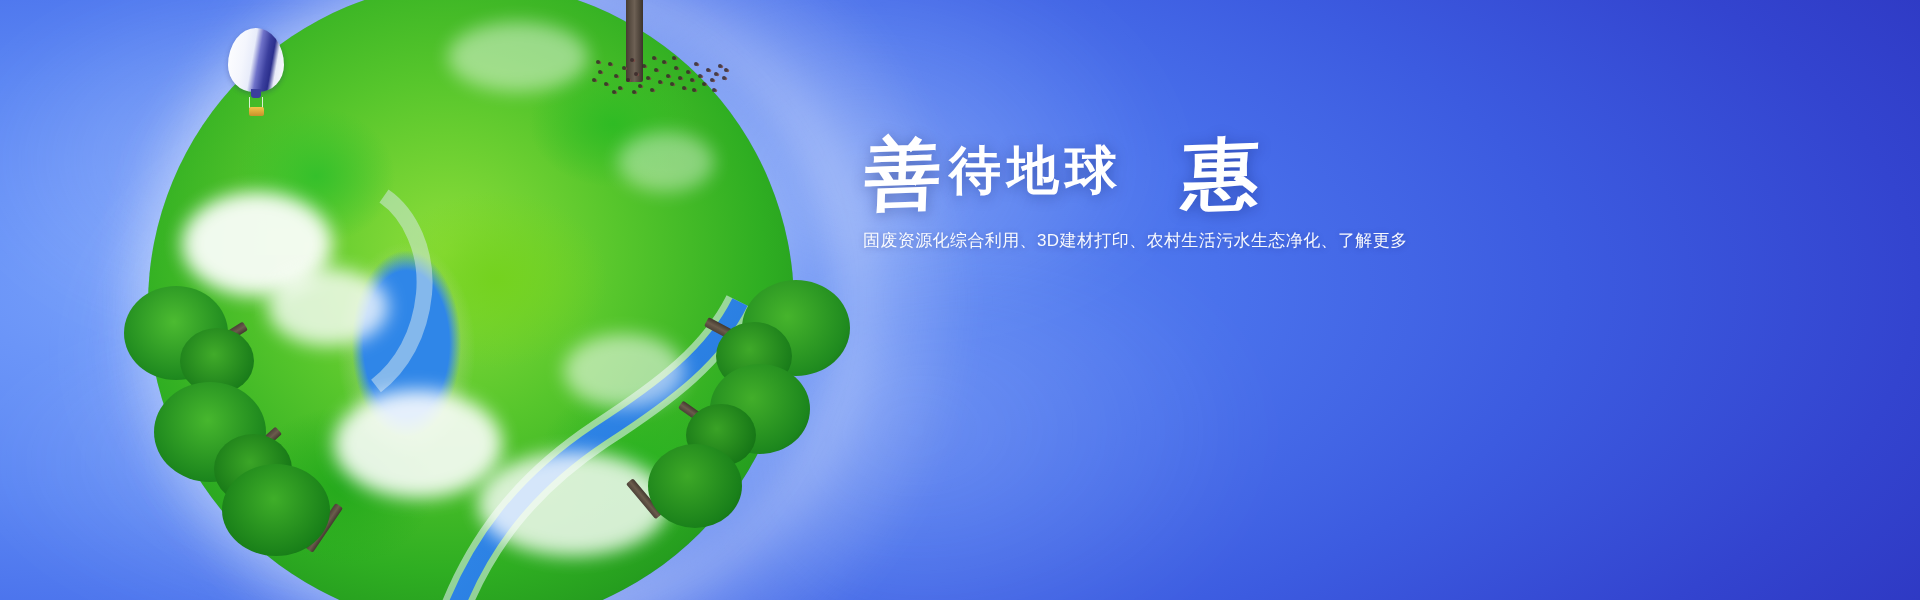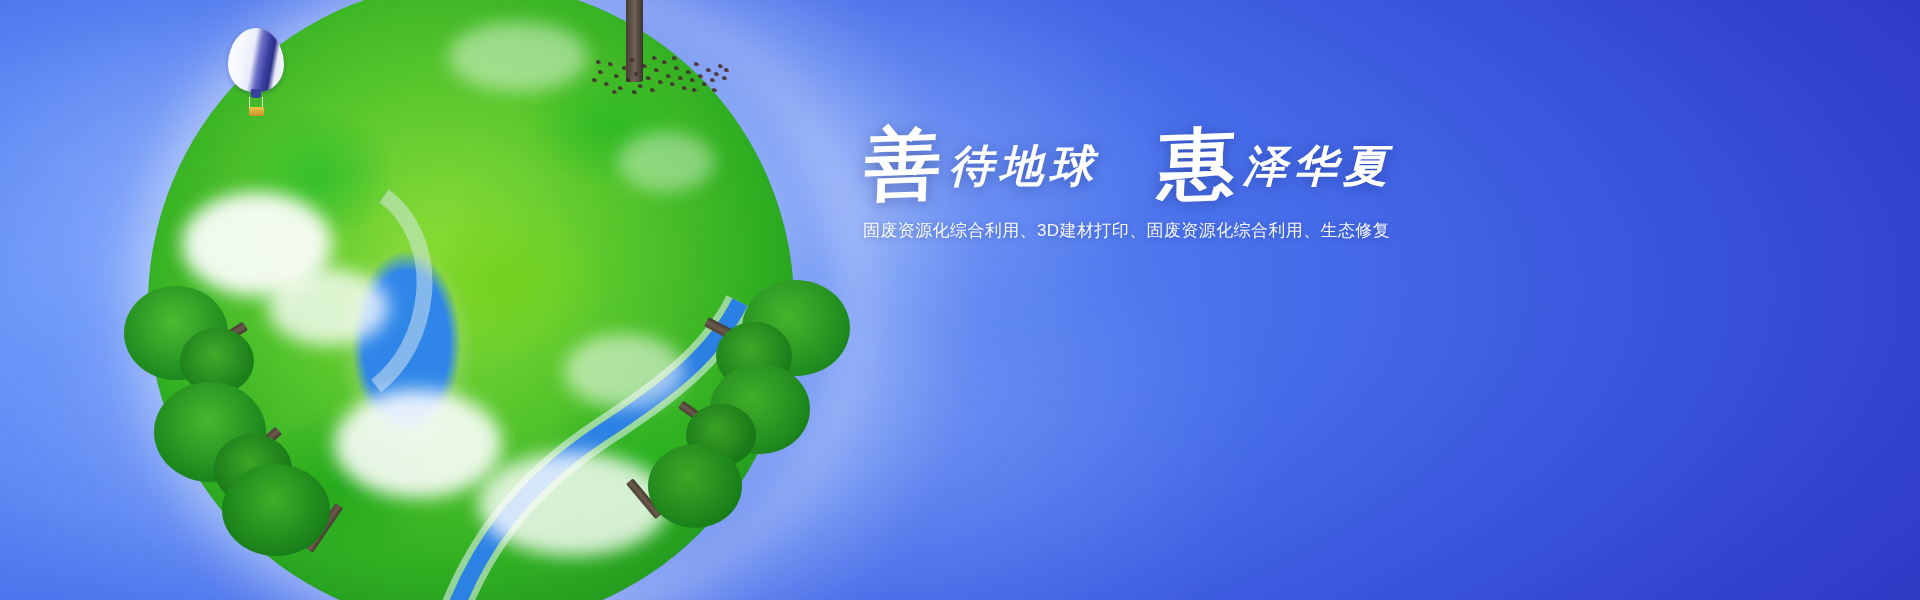--- a/index.html
+++ b/index.html
@@ -172,22 +172,22 @@
   }
   .hl-group{ display:flex; align-items:flex-end; }
   .hl-big{
     font-family:"DejaVu Serif","Liberation Serif",serif;
     font-size:76px; line-height:.96; font-weight:700;
     letter-spacing:0; transform:skewX(-4deg) rotate(-2deg);
     padding:0 2px;
   }
   .hl-small{
     font-family:"DejaVu Serif","Liberation Serif",serif;
-    font-size:44px; line-height:1.6; font-weight:700;
-    letter-spacing:6px; padding-left:6px;font-style:italic;
+    font-size:52px; line-height:1.6; font-weight:700;
+    letter-spacing:6px; padding-left:6px;
   }
   .hl-gap{ width:58px; }
 
   .subtitle{
     font-size:26px; font-weight:400; letter-spacing:7px;
     color:#fff; margin-bottom:20px; white-space:nowrap;
     text-shadow:0 1px 8px rgba(10,20,90,.30);
   }
   .desc{
     font-size:17px; font-weight:400; letter-spacing:.4px;
@@ -332,21 +332,20 @@
   <div class="copy">
 
     <div class="headline">
       <span class="hl-group">
         <span class="hl-big">善</span>
         <span class="hl-small">待地球</span>
       </span>
       <span class="hl-gap"></span>
       <span class="hl-group">
         <span class="hl-big">惠</span>
-        <span class="hl-small">泽华夏</span>
       </span>
     </div>
 
-    <div class="desc">固废资源化综合利用、3D建材打印、固废资源化综合利用、生态修复</div>
+    <div class="desc">固废资源化综合利用、3D建材打印、农村生活污水生态净化、了解更多</div>
 
 
   </div>
 </div>
 
 </body></html>

